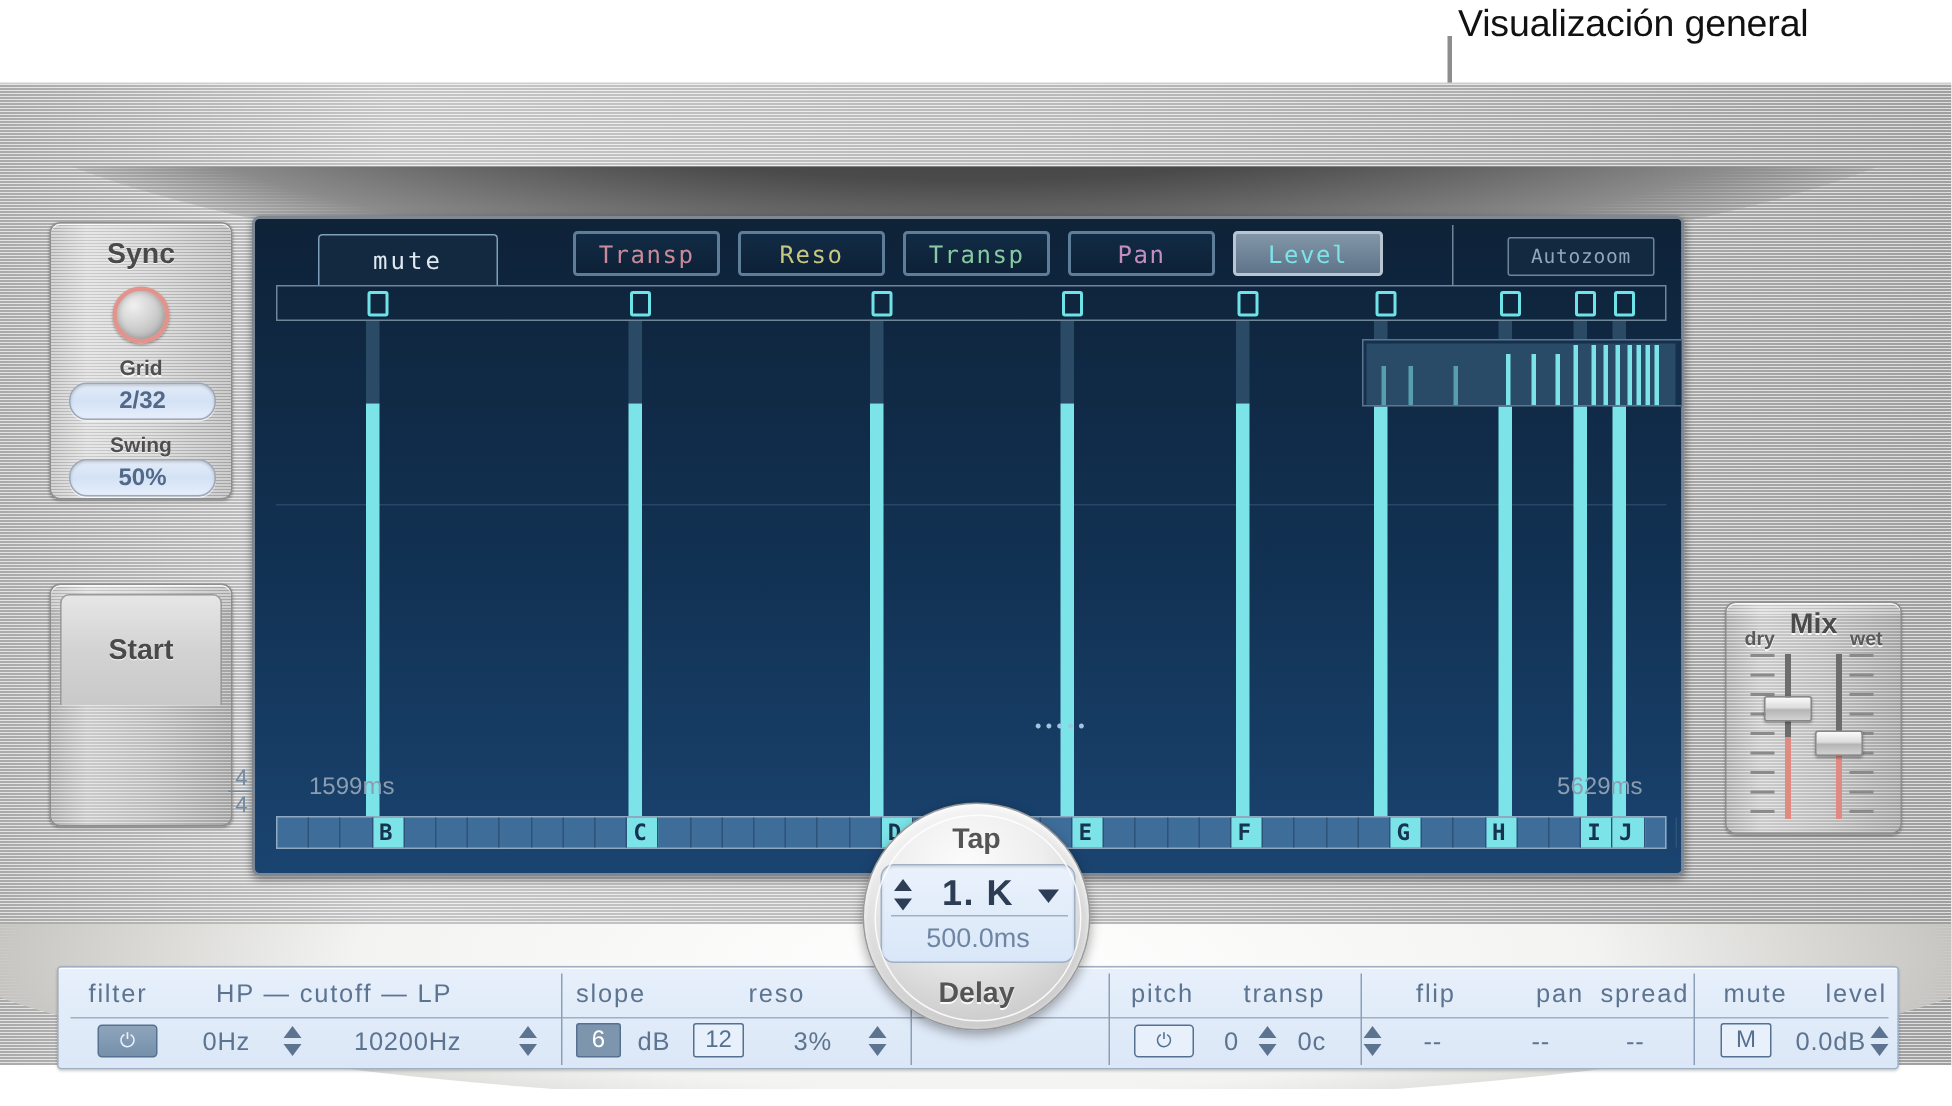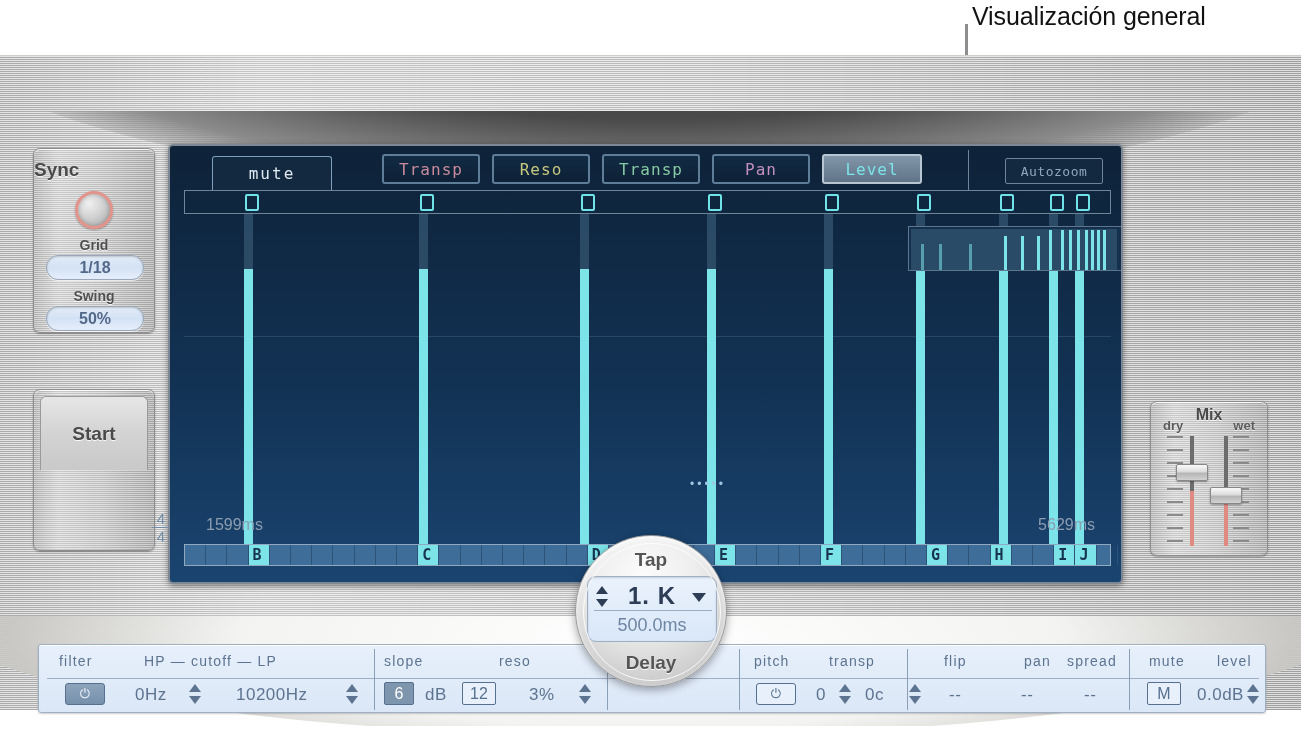--- a/index.html
+++ b/index.html
@@ -63,21 +63,21 @@
 
   .panel {
     position: absolute;
     border: 1px solid #8e8e8e;
     border-radius: 7px;
     box-shadow: inset 0 1px 0 rgba(255,255,255,0.85), 0 1px 2px rgba(0,0,0,0.3);
   }
 
   
   #sync-panel { left: 33px; top: 92px; width: 122px; height: 185px; }
-  .sync-title { position:absolute; left:0; top:10px; width:100%; text-align:left;
+  .sync-title { position:absolute; left:0; top:10px; width:100%; text-align:center;
     font-size:19px; font-weight:bold; color:#4a4a4a; text-shadow:0 1px 0 rgba(255,255,255,0.8); }
   .sync-led {
     position:absolute; left:50%; top:42px; margin-left:-19px; width:38px; height:38px;
     border-radius:50%;
     background: radial-gradient(circle at 35% 30%, #f0f0f0 0%, #d2d2d2 45%, #a5a5a5 100%);
     border: 3px solid #e2948c;
     box-shadow: 0 1px 2px rgba(0,0,0,0.35), inset 0 0 4px rgba(0,0,0,0.25);
   }
   .lbl-small { position:absolute; width:100%; text-align:center; font-size:14px; font-weight:bold;
     color:#4f4f4f; text-shadow:0 1px 0 rgba(255,255,255,0.8); }
@@ -210,21 +210,21 @@
     position:absolute; left:50%; margin-left:-35px; top:76px; width:70px; height:70px;
     border-radius:50%;
     background: conic-gradient(from 215deg, #d63a2a 0deg 58deg, rgba(0,0,0,0) 58deg 360deg);
     -webkit-mask: radial-gradient(circle, transparent 0 28px, #000 28px 34px, transparent 34px);
             mask: radial-gradient(circle, transparent 0 28px, #000 28px 34px, transparent 34px);
   }
   .knob-tick { position:absolute; width:2px; height:7px; background:#7d7d7d; top:139px; }
 
   #mix-panel { left:1150px; top:345px; width:118px; height:155px; }
   .mix-title { position:absolute; left:0; top:4px; width:100%; text-align:center;
-    font-size:16px; font-weight:bold; color:#4a4a4a; text-shadow:0 1px 0 rgba(255,255,255,0.85); }
+    font-size:19px; font-weight:bold; color:#4a4a4a; text-shadow:0 1px 0 rgba(255,255,255,0.85); }
   .mix-side { position:absolute; top:16px; font-size:13px; font-weight:bold; color:#5a5a5a;
     text-shadow:0 1px 0 rgba(255,255,255,0.8); }
   .slider-track { position:absolute; width:4px; top:34px; height:110px;
     background: linear-gradient(180deg,#6d6d6d 0%,#6d6d6d 50%,#e08a82 50%,#e08a82 100%); }
   .slider-ticks { position:absolute; top:34px; width:18px; height:110px; }
   .slider-ticks i { position:absolute; left:0; width:16px; height:2px; background:#8a8a8a; }
   .slider-thumb {
     position:absolute; width:32px; height:17px; border-radius:2px;
     background: linear-gradient(180deg,#fafafa 0%, #dcdcdc 45%, #b5b5b5 55%, #d2d2d2 100%);
     border:1px solid #888; box-shadow:0 1px 2px rgba(0,0,0,0.35);
@@ -233,21 +233,21 @@
   
   #parambar {
     position:absolute; left:38px; top:588px; width:1228px; height:69px;
     background: linear-gradient(180deg,#e7f0fb 0%, #dbe7f7 100%);
     border:1px solid #9fb0c5;
     border-radius:3px;
     box-shadow: inset 0 1px 0 rgba(255,255,255,0.9), 0 1px 2px rgba(0,0,0,0.2);
   }
   .pb-hline { position:absolute; left:8px; top:33px; width:1212px; height:1px; background:#9fb0c5; }
   .pb-vline { position:absolute; top:4px; width:1px; height:61px; background:#8ba0b8; }
-  .pb-head { position:absolute; top:8px; font-size:14px; color:#5d7491;
+  .pb-head { position:absolute; top:8px; font-size:17px; color:#5d7491;
     font-family:"Liberation Sans", sans-serif; letter-spacing:1.2px; }
   .pb-val { position:absolute; top:40px; font-size:17px; color:#5d7491; letter-spacing:0.5px; }
   .pwr {
     position:absolute; top:38px; width:40px; height:22px; border:1px solid #56708f;
     border-radius:3px; display:flex; align-items:center; justify-content:center;
     font-size:13px; color:#e9f1fb;
   }
   .pwr.on { background: linear-gradient(180deg,#8ea4bb 0%,#7690ab 100%); }
   .pwr.off { background:#e7f0fb; color:#56708f; }
   .stepper { position:absolute; top:39px; width:13px; height:20px; }
@@ -304,21 +304,21 @@
         <i></i>
       </div>
     <div class="bottom-curve">
         <i></i>
       </div>
 
     <div class="panel metal" id="sync-panel">
       <div class="sync-title">Sync</div>
       <div class="sync-led"></div>
       <div class="lbl-small" style="top:88px;">Grid</div>
-      <div class="lcd" style="left:12px; top:106px; width:98px;">1/18</div>
+      <div class="lcd" style="left:12px; top:106px; width:98px;">2/32</div>
       <div class="lbl-small" style="top:139px;">Swing</div>
       <div class="lcd" style="left:12px; top:157px; width:98px;">50%</div>
     </div>
 
     <div class="panel metal" id="transport-panel">
       <div class="tbtn" id="btn-start">Start</div>
     </div>
 
     <div id="display">
 

